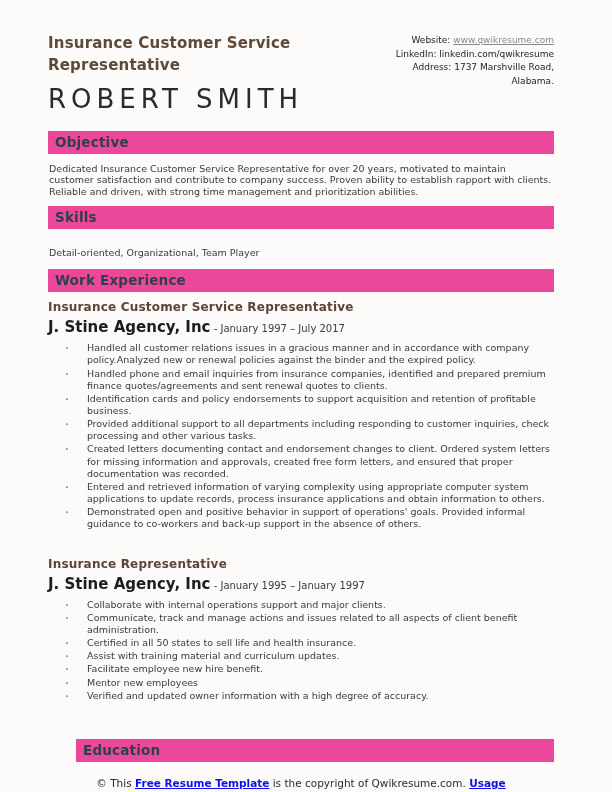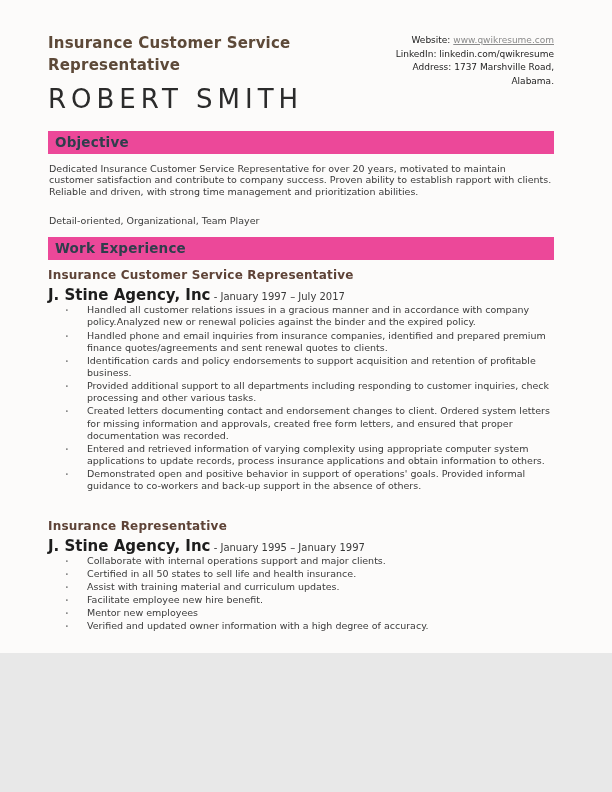--- a/index.html
+++ b/index.html
@@ -2,21 +2,21 @@
 <html><head>
 <meta charset="utf-8">
 <style>
   * { margin: 0; padding: 0; box-sizing: border-box; }
   html, body { background: #e8e8e8; }
   body { font-family: "DejaVu Sans", "Liberation Sans", sans-serif; }
 
   .page {
     position: relative;
     width: 612px;
-    height: 653px;
+    height: 792px;
     margin: 0 auto;
     background: #fcfbfa;
     padding: 33px 58px 0 48px;
     overflow: hidden;
     color: #3a3a3a;
   }
 
   
   .header { display: flex; justify-content: space-between; }
   .header-left { width: 292px; }
@@ -90,20 +90,21 @@
     font-size: 10px;
     color: #3a3a3a;
   }
   .job-meta .company {
     font-size: 15px;
     font-weight: bold;
     color: #1d1d1d;
   }
   .bullets {
     list-style: none;
+    margin-top: 6px;
     padding-left: 39px;
   }
   .bullets li {
     position: relative;
     font-size: 9.5px;
     line-height: 1.28;
     color: #3a3a3a;
     margin-bottom: 1px;
   }
   .bullets li::before {
@@ -149,20 +150,23 @@
   </div>
 
   <div class="sec-objective">
     <div class="section-bar">
       <h2>Objective</h2>
     </div>
     <p class="objective-text">Dedicated Insurance Customer Service Representative for over 20 years, motivated to maintain customer satisfaction and contribute to company success. Proven ability to establish rapport with clients. Reliable and driven, with strong time management and prioritization abilities.</p>
   </div>
 
   <div class="sec-skills">
+    <div class="section-bar">
+      <h2>Skills</h2>
+    </div>
     <p class="skills-text">Detail-oriented, Organizational, Team Player</p>
   </div>
 
   <div class="sec-work">
     <div class="section-bar">
       <h2>Work Experience</h2>
     </div>
 
     <div class="job job1">
       <h3 class="job-title">Insurance Customer Service Representative</h3>
@@ -176,20 +180,21 @@
         <li>Entered and retrieved information of varying complexity using appropriate computer system applications to update records, process insurance applications and obtain information to others.</li>
         <li>Demonstrated open and positive behavior in support of operations' goals. Provided informal guidance to co-workers and back-up support in the absence of others.</li>
       </ul>
     </div>
 
     <div class="job job2">
       <h3 class="job-title">Insurance Representative</h3>
       <div class="job-meta"><span class="company">J. Stine Agency, Inc</span><span> - January 1995 – January 1997</span></div>
       <ul class="bullets">
         <li>Collaborate with internal operations support and major clients.</li>
+        <li>Communicate, track and manage actions and issues related to all aspects of client benefit administration.</li>
         <li>Certified in all 50 states to sell life and health insurance.</li>
         <li>Assist with training material and curriculum updates.</li>
         <li>Facilitate employee new hire benefit.</li>
         <li>Mentor new employees</li>
         <li>Verified and updated owner information with a high degree of accuracy.</li>
       </ul>
     </div>
   </div>
 
   <div class="sec-education">

